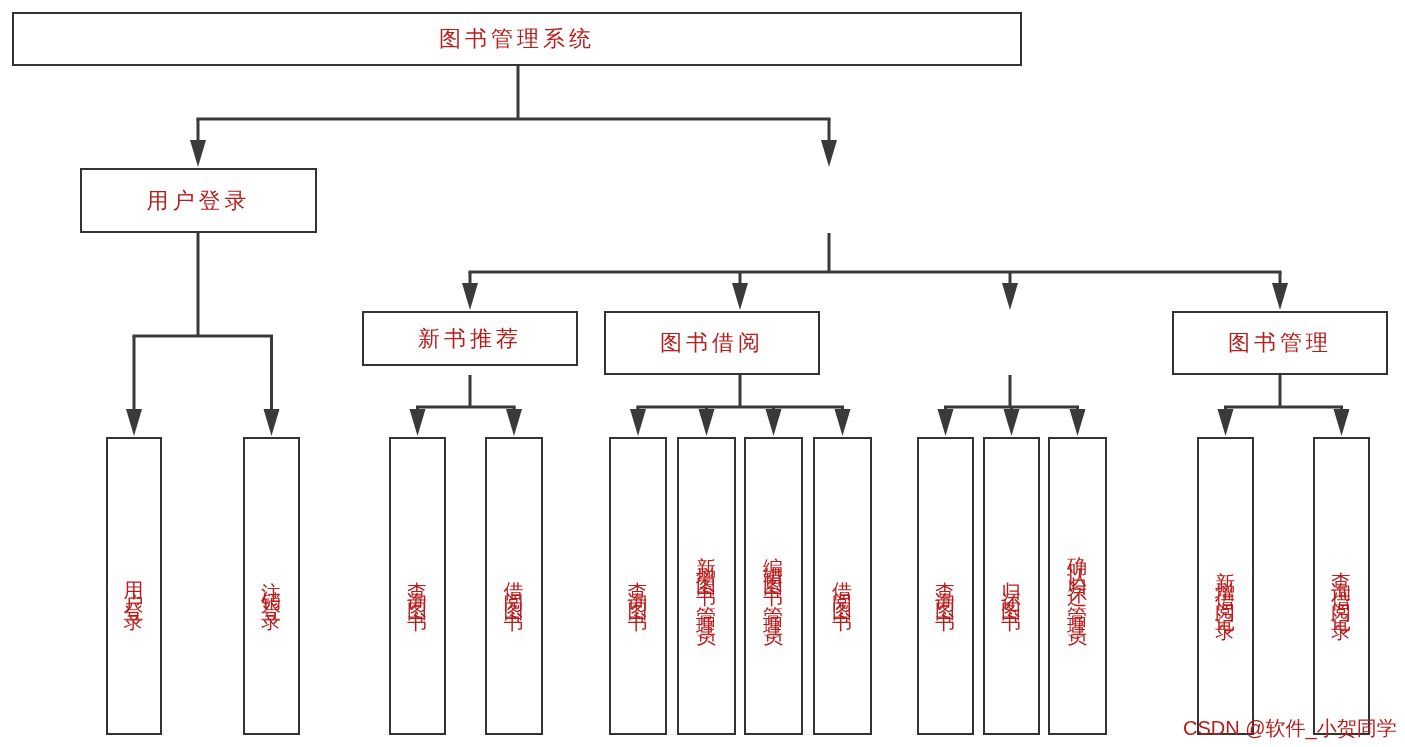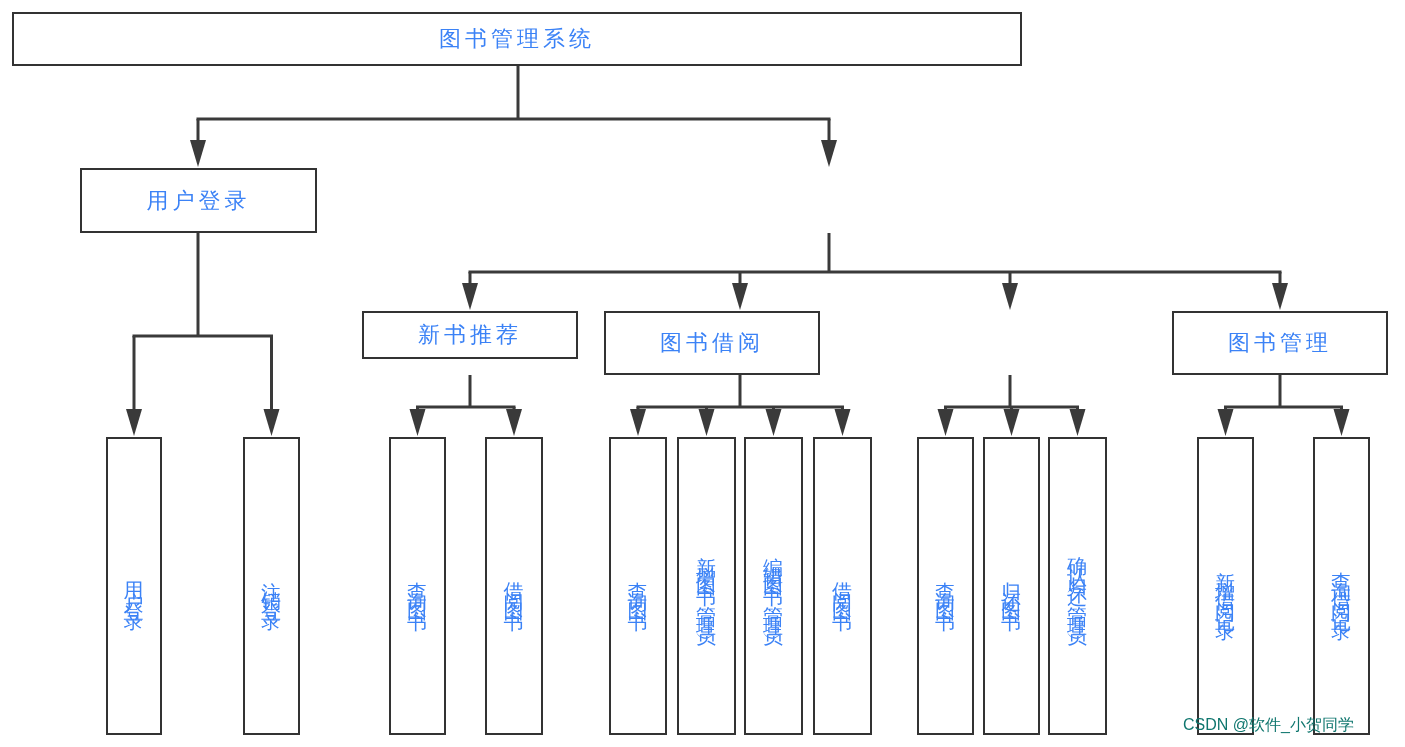--- a/index.html
+++ b/index.html
@@ -5,32 +5,32 @@
   html,body{margin:0;padding:0;}
   body{
     width:1405px;height:747px;background:#ffffff;position:relative;overflow:hidden;
     font-family:"Liberation Sans","DejaVu Sans",sans-serif;
   }
   .stage{position:absolute;left:0;top:0;width:1405px;height:747px;}
   svg.connectors{position:absolute;left:0;top:0;width:1405px;height:747px;}
   .box{
     position:absolute;box-sizing:border-box;background:#ffffff;
     border:2px solid #333333;display:flex;align-items:center;justify-content:center;
-    color:#3b82f6;
+    color:#b91c1c;
   }
   .lv0 span,.lv1 span,.lv2 span{
     font-size:22px;letter-spacing:4px;white-space:nowrap;font-weight:500;
   }
   .leaf span{
     writing-mode:vertical-rl;text-orientation:mixed;
     font-size:20px;letter-spacing:10px;font-weight:500;line-height:1;
   }
   .watermark{
     position:absolute;left:1183px;top:715px;width:220px;
-    font-size:16px;color:#0f766e;white-space:nowrap;z-index:5;
+    font-size:20px;color:#b91c1c;white-space:nowrap;z-index:5;
   }
 </style>
 </head>
 <body>
 
 <div class="stage">
 
   <svg class="connectors" viewBox="0 0 1405 747" xmlns="http://www.w3.org/2000/svg">
     <g stroke="#3a3a3a" stroke-width="3" fill="none">
 
@@ -101,21 +101,21 @@
   </svg>
 
   <div class="box lv0" style="left:12px;top:12px;width:1010px;height:54px">
     <span>图书管理系统</span>
   </div>
 
   <div class="box lv1" style="left:80px;top:168px;width:237px;height:65px">
     <span>用户登录</span>
   </div>
 
-  <div class="box lv2" style="left:362px;top:311px;width:216px;height:48px">
+  <div class="box lv2" style="left:362px;top:311px;width:216px;height:55px">
     <span>新书推荐</span>
   </div>
   <div class="box lv2" style="left:604px;top:311px;width:216px;height:64px">
     <span>图书借阅</span>
   </div>
   <div class="box lv2" style="left:1172px;top:311px;width:216px;height:64px">
     <span>图书管理</span>
   </div>
 
   <div class="box leaf" style="left:106px;top:437px;width:56px;height:298px">

